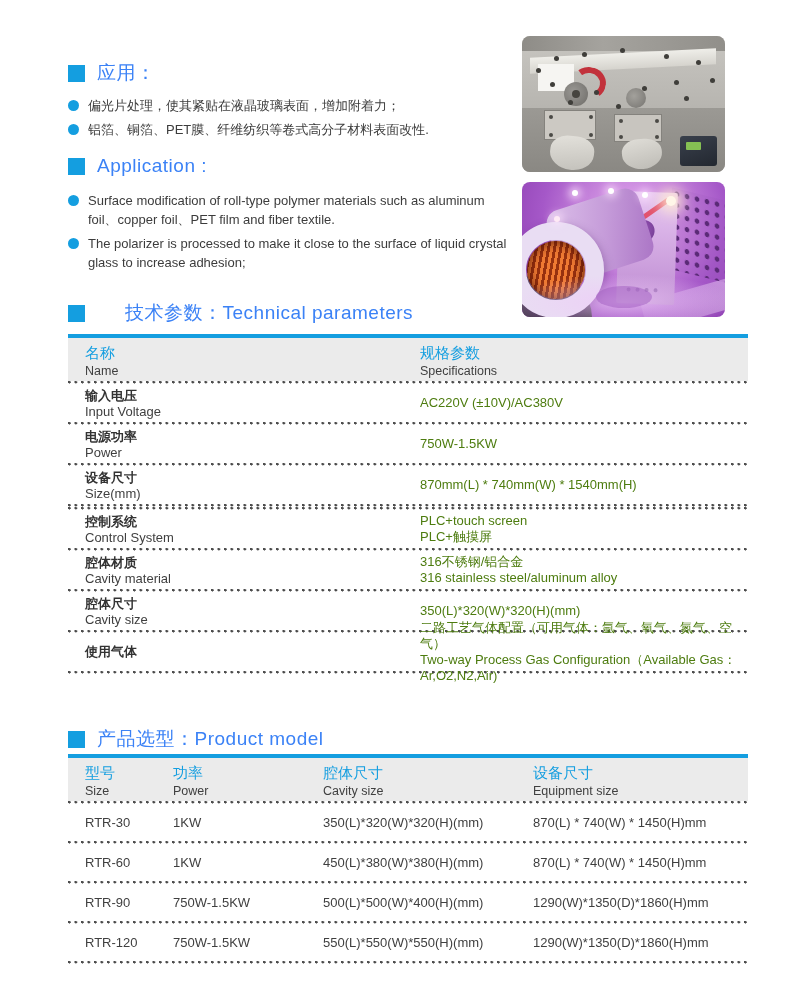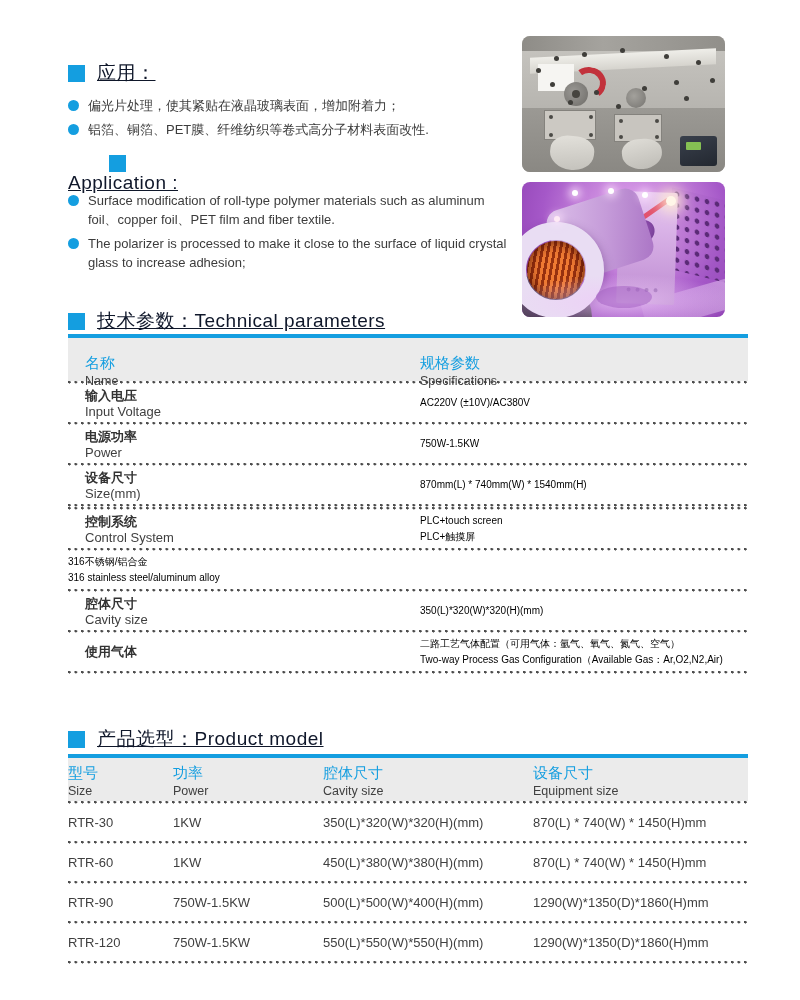--- a/index.html
+++ b/index.html
@@ -4,21 +4,21 @@
 <style>
   * { margin:0; padding:0; box-sizing:border-box; }
   html,body { background:#ffffff; }
   .page {
     position:relative; width:800px; height:1000px; background:#ffffff;
     font-family:"Liberation Sans","DejaVu Sans",sans-serif; color:#3c3c3c; overflow:hidden;
   }
   
   .sec-title { position:absolute; left:68px; display:flex; align-items:center; }
   .sec-title .sq { width:17px; height:17px; background:#149EE0; margin-right:12px; flex:0 0 auto; }
-  .sec-title .t { font-size:19px; color:#0f172a; letter-spacing:0.5px;text-decoration:underline; }
+  .sec-title .t { font-size:19px; color:#3b82f6; letter-spacing:0.5px; }
   
   .bullets { position:absolute; left:68px; }
   .b-row { display:flex; margin-bottom:5px; }
   .b-dot { width:11px; height:11px; border-radius:50%; background:#149EE0; margin:4px 9px 0 0; flex:0 0 auto; }
   .b-txt { font-size:13px; line-height:19px; color:#3c3c3c; white-space:pre-line; }
   
   .photo { position:absolute; left:522px; width:203px; border-radius:8px; overflow:hidden; }
   .photo>div { position:absolute; }
   #photo1 { top:36px; height:136px; background:linear-gradient(180deg,#c8c6c1 0%,#b6b4af 55%,#a39f9a 100%); }
   .p1-topstrip { left:0; top:0; width:203px; height:15px; background:linear-gradient(90deg,#8e8c87 0%,#a5a39e 40%,#918f8a 100%); }
@@ -57,32 +57,32 @@
   .p2-beam { left:120px; top:104px; width:120px; height:30px; transform:rotate(-16deg); background:linear-gradient(90deg,rgba(242,218,250,.15),rgba(242,218,250,.6)); }
   .p2-ring2 { left:74px; top:104px; width:56px; height:22px; border-radius:50%; background:rgba(160,92,192,.5); }
   
   .tbl { position:absolute; left:68px; width:680px; }
   .blue-bar { height:4px; background:#149EE0; }
   .t-head { background:#EBEBEB; display:flex; }
   .t-head .zh { font-size:15px; color:#149EE0; line-height:20px; }
   .t-head .en { font-size:12.5px; color:#3f3f3f; line-height:16px; }
   .dots { height:3px; background-image:radial-gradient(circle at 1.2px 1.2px,#4c4c4c 1.2px,transparent 1.5px); background-size:6.5px 3px; background-repeat:repeat-x; margin:0; }
   
-  #t1 .t-head { height:43px; padding-top:15px; }
+  #t1 .t-head { height:43px; padding-top:5px; }
   #t1 .c-name { width:352px; padding-left:17px; }
   #t1 .c-spec { flex:1; }
   .t1-row { height:38px; display:flex; align-items:center; }
   .t1-name { width:352px; padding-left:17px; }
   .t1-name .zh { font-size:13px; font-weight:700; color:#333; line-height:16px; }
   .t1-name .en { font-size:13px; color:#3f3f3f; line-height:15px; }
   .t1-spec { flex:1; }
-  .t1-spec .sp { font-size:10px; color:#000000; line-height:16px; }
+  .t1-spec .sp { font-size:13px; color:#4d7c0f; line-height:16px; }
   
   #t2 .t-head { height:43px; padding-top:5px; }
-  .t2-c1 { width:105px; }
+  .t2-c1 { width:105px; padding-left:17px; }
   .t2-c2 { width:150px; }
   .t2-c3 { width:210px; }
   .t2-c4 { flex:1; }
   .t2-row { height:37px; display:flex; align-items:center; }
   .t2-row .cell { font-size:13px; color:#3f3f3f; }
 </style>
 </head>
 <body>
 
 <div class="page">
@@ -95,21 +95,21 @@
     <div class="b-row">
       <span class="b-dot"></span>
       <span class="b-txt">偏光片处理，使其紧贴在液晶玻璃表面，增加附着力；</span>
     </div>
     <div class="b-row">
       <span class="b-dot"></span>
       <span class="b-txt">铝箔、铜箔、PET膜、纤维纺织等卷式高分子材料表面改性.</span>
     </div>
   </div>
 
-  <div class="sec-title" style="top:155px;flex-direction:column;">
+  <div class="sec-title" style="top:155px;">
     <span class="sq"></span>
     <span class="t">Application :</span>
   </div>
   <div class="bullets" style="top:191px; width:450px;">
     <div class="b-row">
       <span class="b-dot"></span>
       <span class="b-txt">Surface modification of roll-type polymer materials such as aluminum
 foil、copper foil、PET film and fiber textile.</span>
     </div>
     <div class="b-row">
@@ -142,21 +142,21 @@
     <div class="p2-glow"></div>
     <div class="p2-body"></div>
     <div class="p2-dark"></div>
     <div class="p2-ring"></div>
     <div class="p2-coil"></div>
     <div class="p2-spark"></div>
     <div class="p2-fog"></div>
     <div class="p2-ring2"></div>
   </div>
 
-  <div class="sec-title" style="top:308px;">
+  <div class="sec-title" style="top:300px;gap:28px;">
     <span class="sq"></span>
     <span class="t">技术参数：Technical parameters</span>
   </div>
 
   <div class="tbl" id="t1" style="top:334px;">
     <div class="blue-bar"></div>
     <div class="t-head">
       <div class="c-name">
         <div class="zh">名称</div>
         <div class="en">Name</div>
@@ -212,20 +212,24 @@
           <div class="en">Control System</div>
         </div>
       <div class="t1-spec">
           <div class="sp">PLC+touch screen</div>
           <div class="sp">PLC+触摸屏</div>
         </div>
     </div>
     <div class="dots"></div>
 
     <div class="t1-row">
+      <div class="t1-name">
+          <div class="zh">腔体材质</div>
+          <div class="en">Cavity material</div>
+        </div>
       <div class="t1-spec">
           <div class="sp">316不锈钢/铝合金</div>
           <div class="sp">316 stainless steel/aluminum alloy</div>
         </div>
     </div>
     <div class="dots"></div>
 
     <div class="t1-row">
       <div class="t1-name">
           <div class="zh">腔体尺寸</div>

